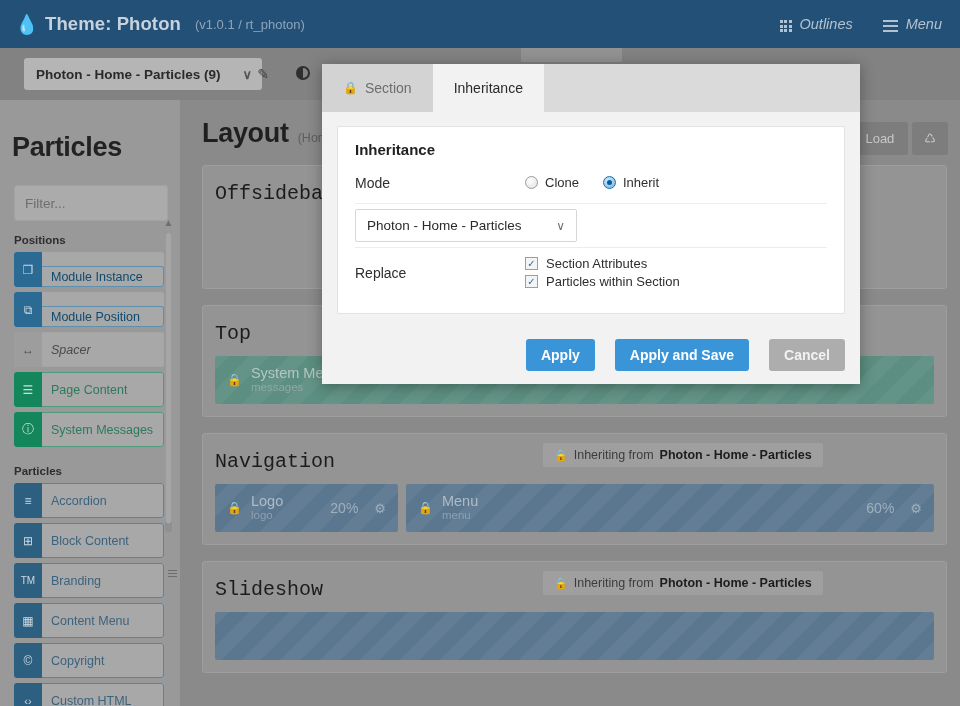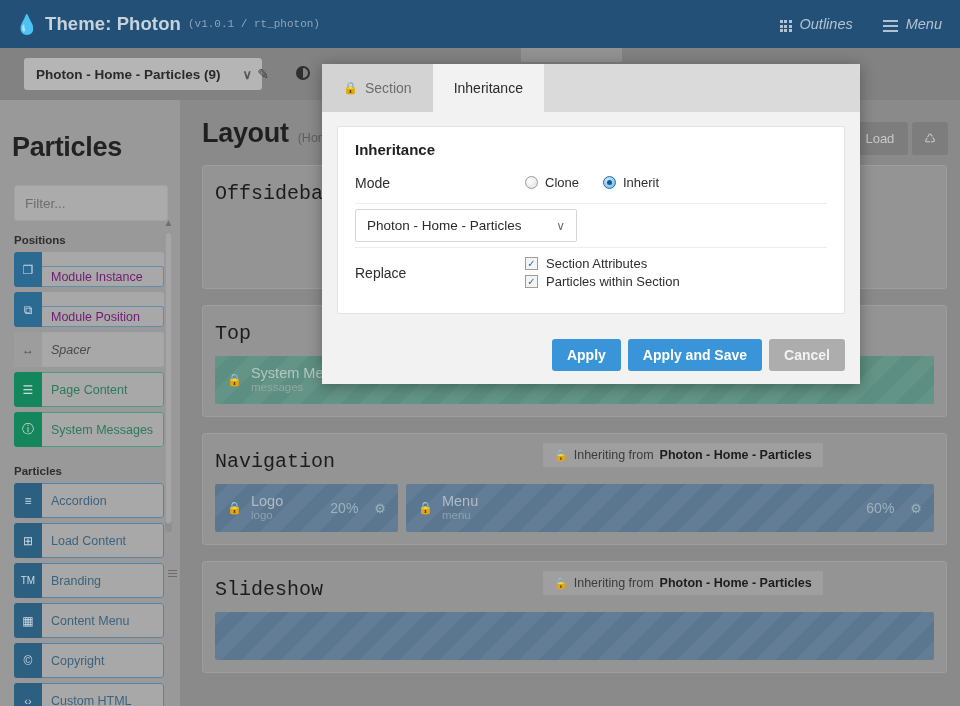--- a/index.html
+++ b/index.html
@@ -23,21 +23,21 @@
   }
   .topbar .logo-drop {
     width: 18px; height: 22px; margin-right: 9px; position: relative;
     display: flex; align-items: center; justify-content: center;
     font-size: 19px; color: #c3cedb; line-height: 1;
   }
   .topbar .t-title {
     font-size: 18.5px; font-weight: bold; color: #c7d2dd; letter-spacing: .1px;
   }
   .topbar .t-ver {
-    font-size: 11px; color: #8fa4b8; margin-left: 7px; font-weight: normal; font-family: Liberation Mono, monospace;
+    font-size: 13px; color: #8fa4b8; margin-left: 14px; font-weight: normal;
   }
   .topbar .spacer { flex: 1; }
   .topbar .tb-item {
     display: flex; align-items: flex-end; gap: 8px; font-size: 14.5px;
     color: #b3c2d0; margin-left: 30px; cursor: pointer; font-style: italic;
   }
   .grid-icon {
     display: inline-grid; grid-template-columns: repeat(3, 3px);
     grid-template-rows: repeat(3, 3px); gap: 1.5px;
   }
@@ -116,21 +116,21 @@
   .pitem .pico {
     width: 28px; flex: none; display: flex; align-items: center;
     justify-content: center; color: #cfd9e2; font-size: 12px;
   }
   .pitem .plabel {
     flex: 1; display: flex; align-items: center; padding-left: 9px;
     font-size: 12.5px; border: 1px solid; border-left: 0;
     border-radius: 0 3px 3px 0;
   }
   .pitem.blue .pico { background: #2b6a93; }
-  .pitem.blue .plabel { color: #701a75; border-color: #5e8fad; margin-top: 14px; }
+  .pitem.blue .plabel { color: #0c4a6e; border-color: #5e8fad; margin-top: 14px; }
   .pitem.green .pico { background: #13865c; }
   .pitem.green .plabel { color: #2c7a5c; border-color: #4f9c7d; }
   .pitem.gray .pico { background: #9d9d9d; color: #4a4a4a; }
   .pitem.gray .plabel { color: #4a4a4a; border-color: #a5a5a5; font-style: italic; }
   .pitem.dblue .pico { background: #2c5f80; }
   .pitem.dblue .plabel { color: #3b637e; border-color: #5b82a0; }
 
   .sb-scroll-track {
     position: absolute; right: 8px; top: 132px; width: 7px; height: 300px;
     background: #8f8f8f; border-radius: 4px;
@@ -250,21 +250,21 @@
   .sel .chev2 { margin-left: auto; color: #6f6f6f; font-size: 12px; }
   .cbrow { display: flex; align-items: center; gap: 8px; margin: 3px 0; cursor: pointer; }
   .cbox {
     width: 13px; height: 13px; border: 1px solid #9d9d9d; background: #f4f4f4;
     display: flex; align-items: center; justify-content: center; flex: none;
     font-size: 10px; color: #2f6ea8; line-height: 1;
   }
   .cbl { font-size: 13px; color: #2e2e2e; }
   .modal-foot {
     flex: none; height: 58px; display: flex; align-items: center;
-    justify-content: flex-end; gap: 7px; padding: 0 15px 0 0;
+    justify-content: flex-end; gap: 20px; padding: 0 15px 0 0;
   }
   .btn {
     height: 32px; border-radius: 3px; border: 0; cursor: pointer;
     font-size: 14px; font-family: inherit; font-weight: bold; padding: 0 15px;
     color: #fff;
   }
   .btn.primary { background: #3a95d8; }
   .btn.neutral { background: #adadad; color: #f2f2f2; }
 </style>
 </head>
@@ -348,21 +348,21 @@
       </div>
 
       <div class="grp-label">Particles</div>
       <div class="plist">
         <div class="pitem dblue">
           <span class="pico">≡</span>
           <span class="plabel">Accordion</span>
         </div>
         <div class="pitem dblue">
           <span class="pico">⊞</span>
-          <span class="plabel">Load Content</span>
+          <span class="plabel">Block Content</span>
         </div>
         <div class="pitem dblue">
           <span class="pico" style="font-size:10px;font-weight:normal;">TM</span>
           <span class="plabel">Branding</span>
         </div>
         <div class="pitem dblue">
           <span class="pico">▦</span>
           <span class="plabel">Content Menu</span>
         </div>
         <div class="pitem dblue">

